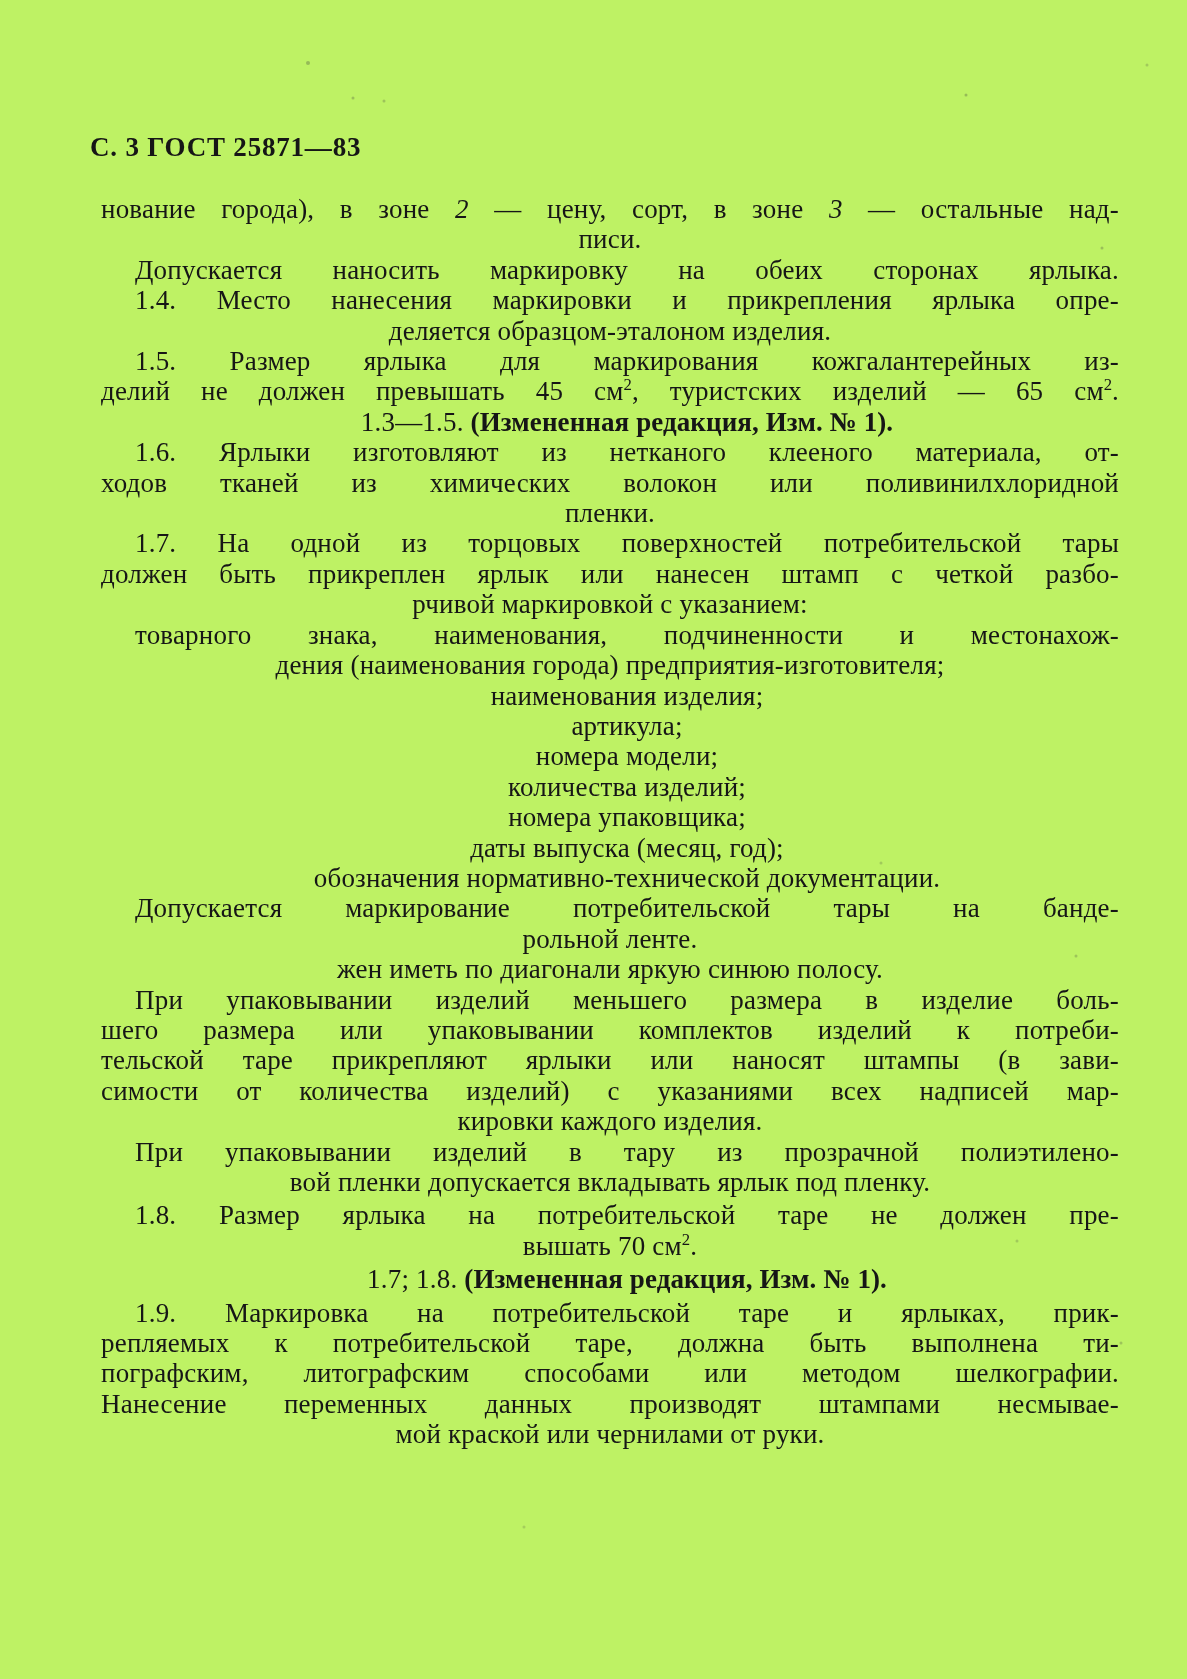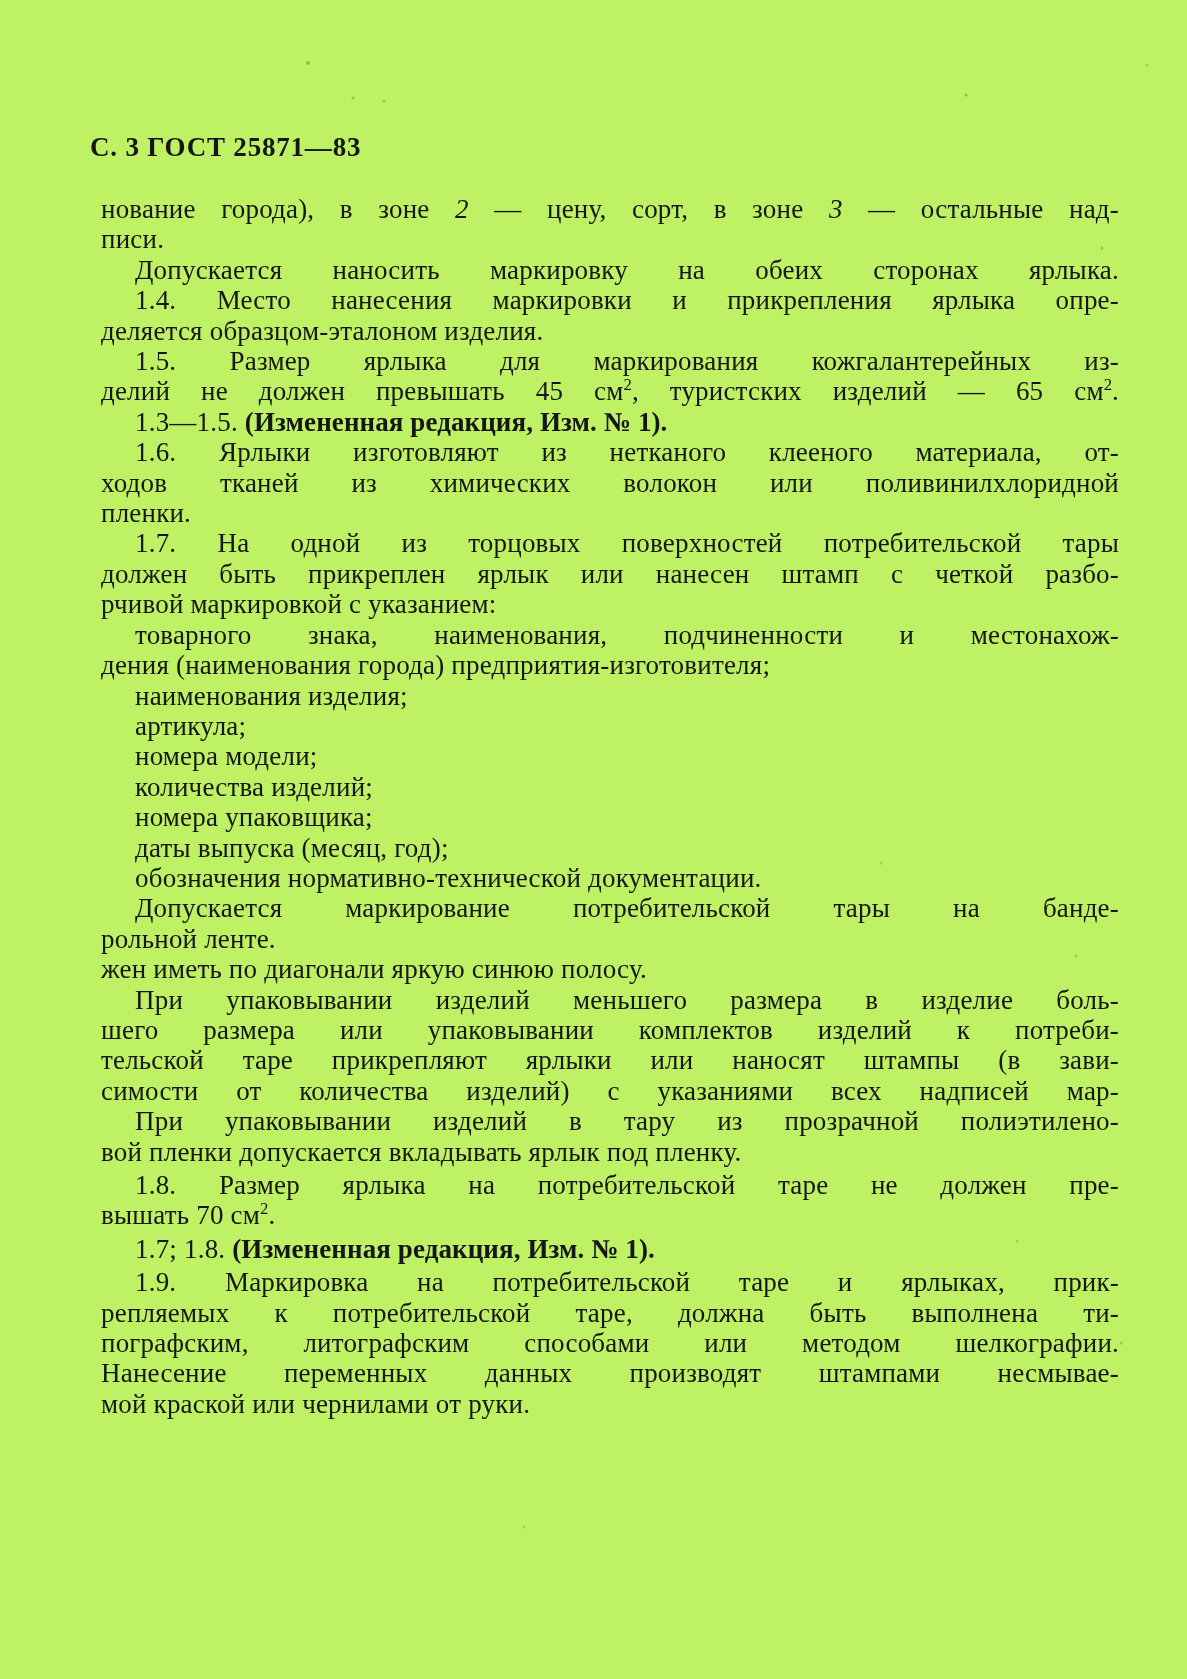--- a/index.html
+++ b/index.html
@@ -30,21 +30,21 @@
     position: absolute;
     left: 101px;
     top: 194px;
     width: 1018px;
     font-size: 27px;
     line-height: 30.4px;
     letter-spacing: 0.2px;
   }
   .line {
     min-height: 30.4px;
-    text-align: left;
+    text-align: center;
   }
   .line.j {
     text-align: justify;
     text-align-last: justify;
     text-justify: inter-word;
   }
   .line.ind { text-indent: 34px; }
   .line.gap { margin-top: 3px; }
   .run.b { font-weight: bold; letter-spacing: 0.1px; }
   .run.i { font-style: italic; }
@@ -106,20 +106,21 @@
       <div class="line ind"><span class="run">номера упаковщика;</span></div>
       <div class="line ind"><span class="run">даты выпуска (месяц, год);</span></div>
       <div class="line ind"><span class="run">обозначения нормативно-технической документации.</span></div>
       <div class="line j ind"><span class="run">Допускается маркирование потребительской тары на банде-</span></div>
       <div class="line"><span class="run">рольной ленте.</span></div>
       <div class="line"><span class="run">жен иметь по диагонали яркую синюю полосу.</span></div>
       <div class="line j ind"><span class="run">При упаковывании изделий меньшего размера в изделие боль-</span></div>
       <div class="line j"><span class="run">шего размера или упаковывании комплектов изделий к потреби-</span></div>
       <div class="line j"><span class="run">тельской таре прикрепляют ярлыки или наносят штампы (в зави-</span></div>
       <div class="line j"><span class="run">симости от количества изделий) с указаниями всех надписей мар-</span></div>
+      <div class="line"><span class="run">кировки каждого изделия.</span></div>
       <div class="line j ind"><span class="run">При упаковывании изделий в тару из прозрачной полиэтилено-</span></div>
       <div class="line"><span class="run">вой пленки допускается вкладывать ярлык под пленку.</span></div>
       <div class="line j ind gap"><span class="run">1.8. Размер ярлыка на потребительской таре не должен пре-</span></div>
       <div class="line"><span class="run">вышать 70 см</span><span class="run sup">2</span><span class="run">.</span></div>
       <div class="line ind gap"><span class="run">1.7; 1.8. </span><span class="run b">(Измененная редакция, Изм. № 1).</span></div>
       <div class="line j ind gap"><span class="run">1.9. Маркировка на потребительской таре и ярлыках, прик-</span></div>
       <div class="line j"><span class="run">репляемых к потребительской таре, должна быть выполнена ти-</span></div>
       <div class="line j"><span class="run">пографским, литографским способами или методом шелкографии.</span></div>
       <div class="line j"><span class="run">Нанесение переменных данных производят штампами несмывае-</span></div>
       <div class="line"><span class="run">мой краской или чернилами от руки.</span></div>

